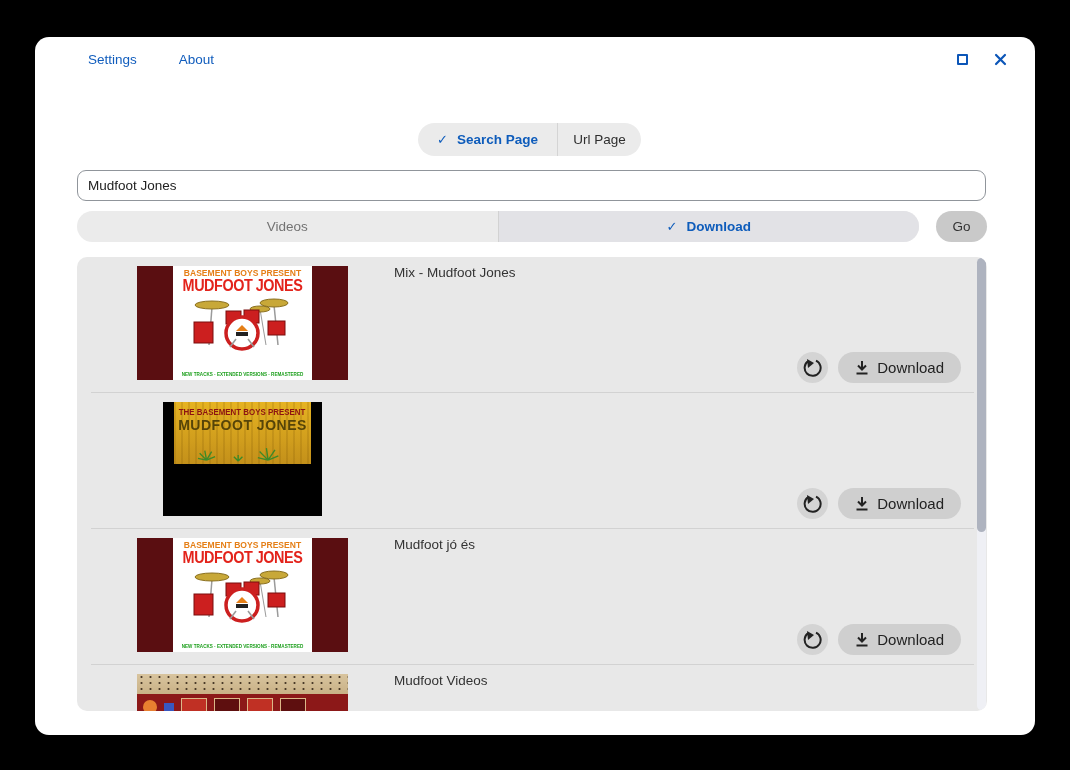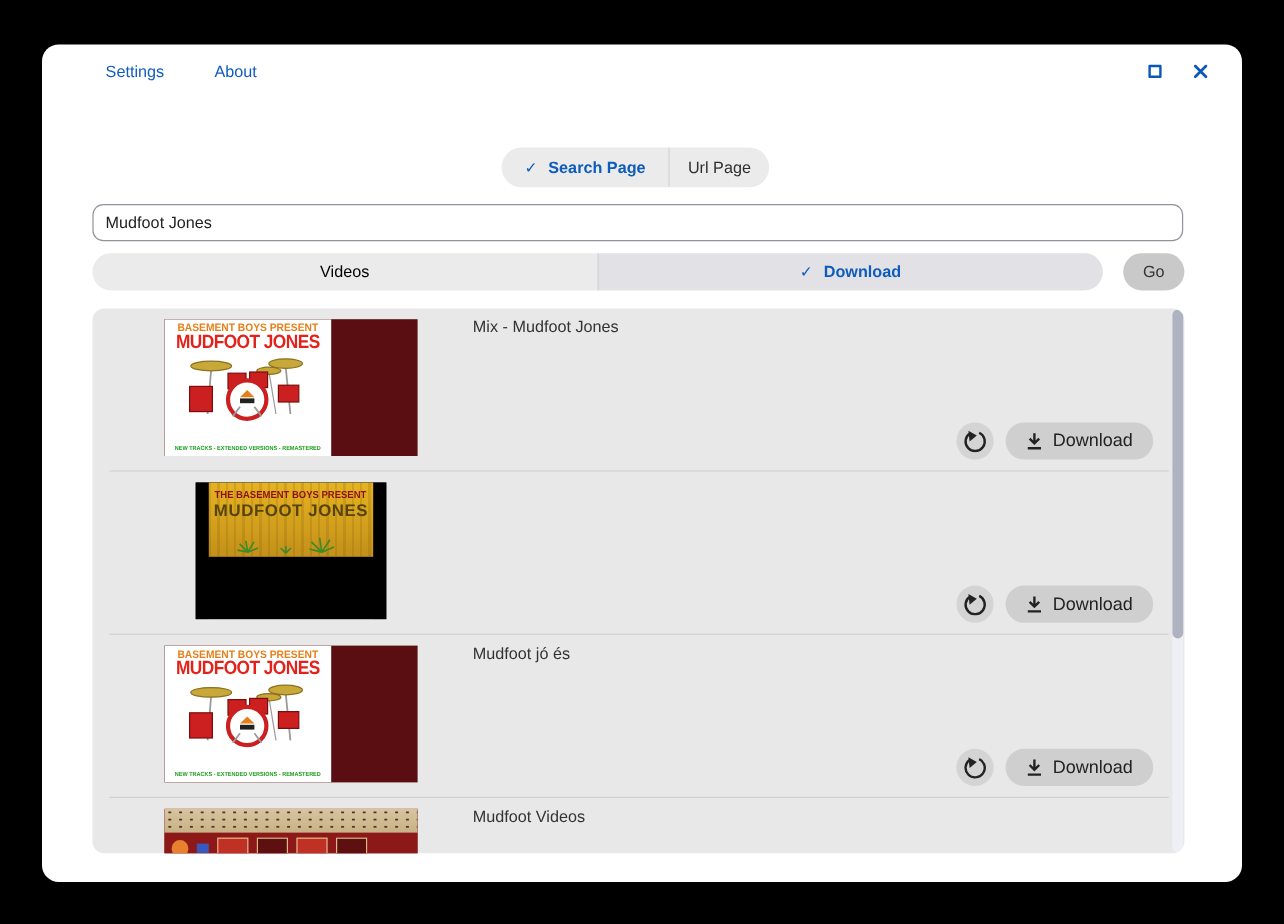--- a/index.html
+++ b/index.html
@@ -30,21 +30,21 @@
   
   .search-input { position:absolute; top:133px; left:42px; width:909px; height:31px;
                   border:1px solid #90959b; border-radius:9px; padding:0 10px;
                   font-size:13.5px; color:#222; background:#fff; outline:none;
                   font-family:inherit; }
 
   
   .tabs { position:absolute; top:174px; left:42px; width:842px; height:31px; display:flex;
           background:#ebebeb; border-radius:16px; overflow:hidden; }
   .tab { flex:1; display:flex; align-items:center; justify-content:center; gap:9px;
-         font-size:13.5px; color:#000000; cursor:pointer; }
+         font-size:13.5px; color:#737373; cursor:pointer; }
   .tab + .tab { border-left:1px solid #d2d2d2; }
   .tab.checked { background:#e2e2e6; color:#0e5cbb; font-weight:bold; }
   .go-btn { position:absolute; top:174px; left:901px; width:51px; height:31px;
             background:#c9c9c9; border-radius:16px; display:flex; align-items:center;
             justify-content:center; font-size:13.5px; color:#333; cursor:pointer; }
 
   
   .list { position:absolute; top:220px; left:42px; width:910px; height:454px;
           background:#e8e8e8; border-radius:10px; overflow:hidden; }
   .row { position:relative; height:136px; }
@@ -53,21 +53,21 @@
                white-space:nowrap; }
   .actions { position:absolute; right:26px; bottom:10px; display:flex; align-items:center; gap:10px; }
   .preview-btn { width:31px; height:31px; border-radius:50%; background:#d4d4d4;
                  display:flex; align-items:center; justify-content:center; cursor:pointer; }
   .dl-btn { height:31px; border-radius:16px; background:#cfcfcf; padding:0 17px;
             display:flex; align-items:center; gap:8px; font-size:15px; color:#222;
             cursor:pointer; }
 
   
   .thumb { position:absolute; top:9px; height:114px; overflow:hidden; }
-  .thumb-drums { left:60px; width:211px; background:#5a0e11; display:flex; }
+  .thumb-drums { left:60px; width:211px; background:#5a0e11; display:flex; justify-content:center; }
   .cover-inner { width:139px; height:114px; background:#fff; position:relative; text-align:center; }
   .cd-header { font-size:9px; font-weight:bold; color:#e57f17; white-space:nowrap; margin-top:2px;
                transform:scaleX(.95); }
   .cd-title  { font-size:16px; font-weight:bold; color:#e3231b; white-space:nowrap; line-height:1;
                letter-spacing:-.5px; transform:scaleX(.9); }
   .cd-footer { position:absolute; bottom:3px; width:100%; font-size:5px; font-weight:bold;
                color:#1fa01f; white-space:nowrap; transform:scaleX(.92); }
   .cd-drums  { display:block; margin:1px auto 0; }
 
   .thumb-yellow { left:86px; width:159px; background:#000; display:flex; flex-direction:row; }

